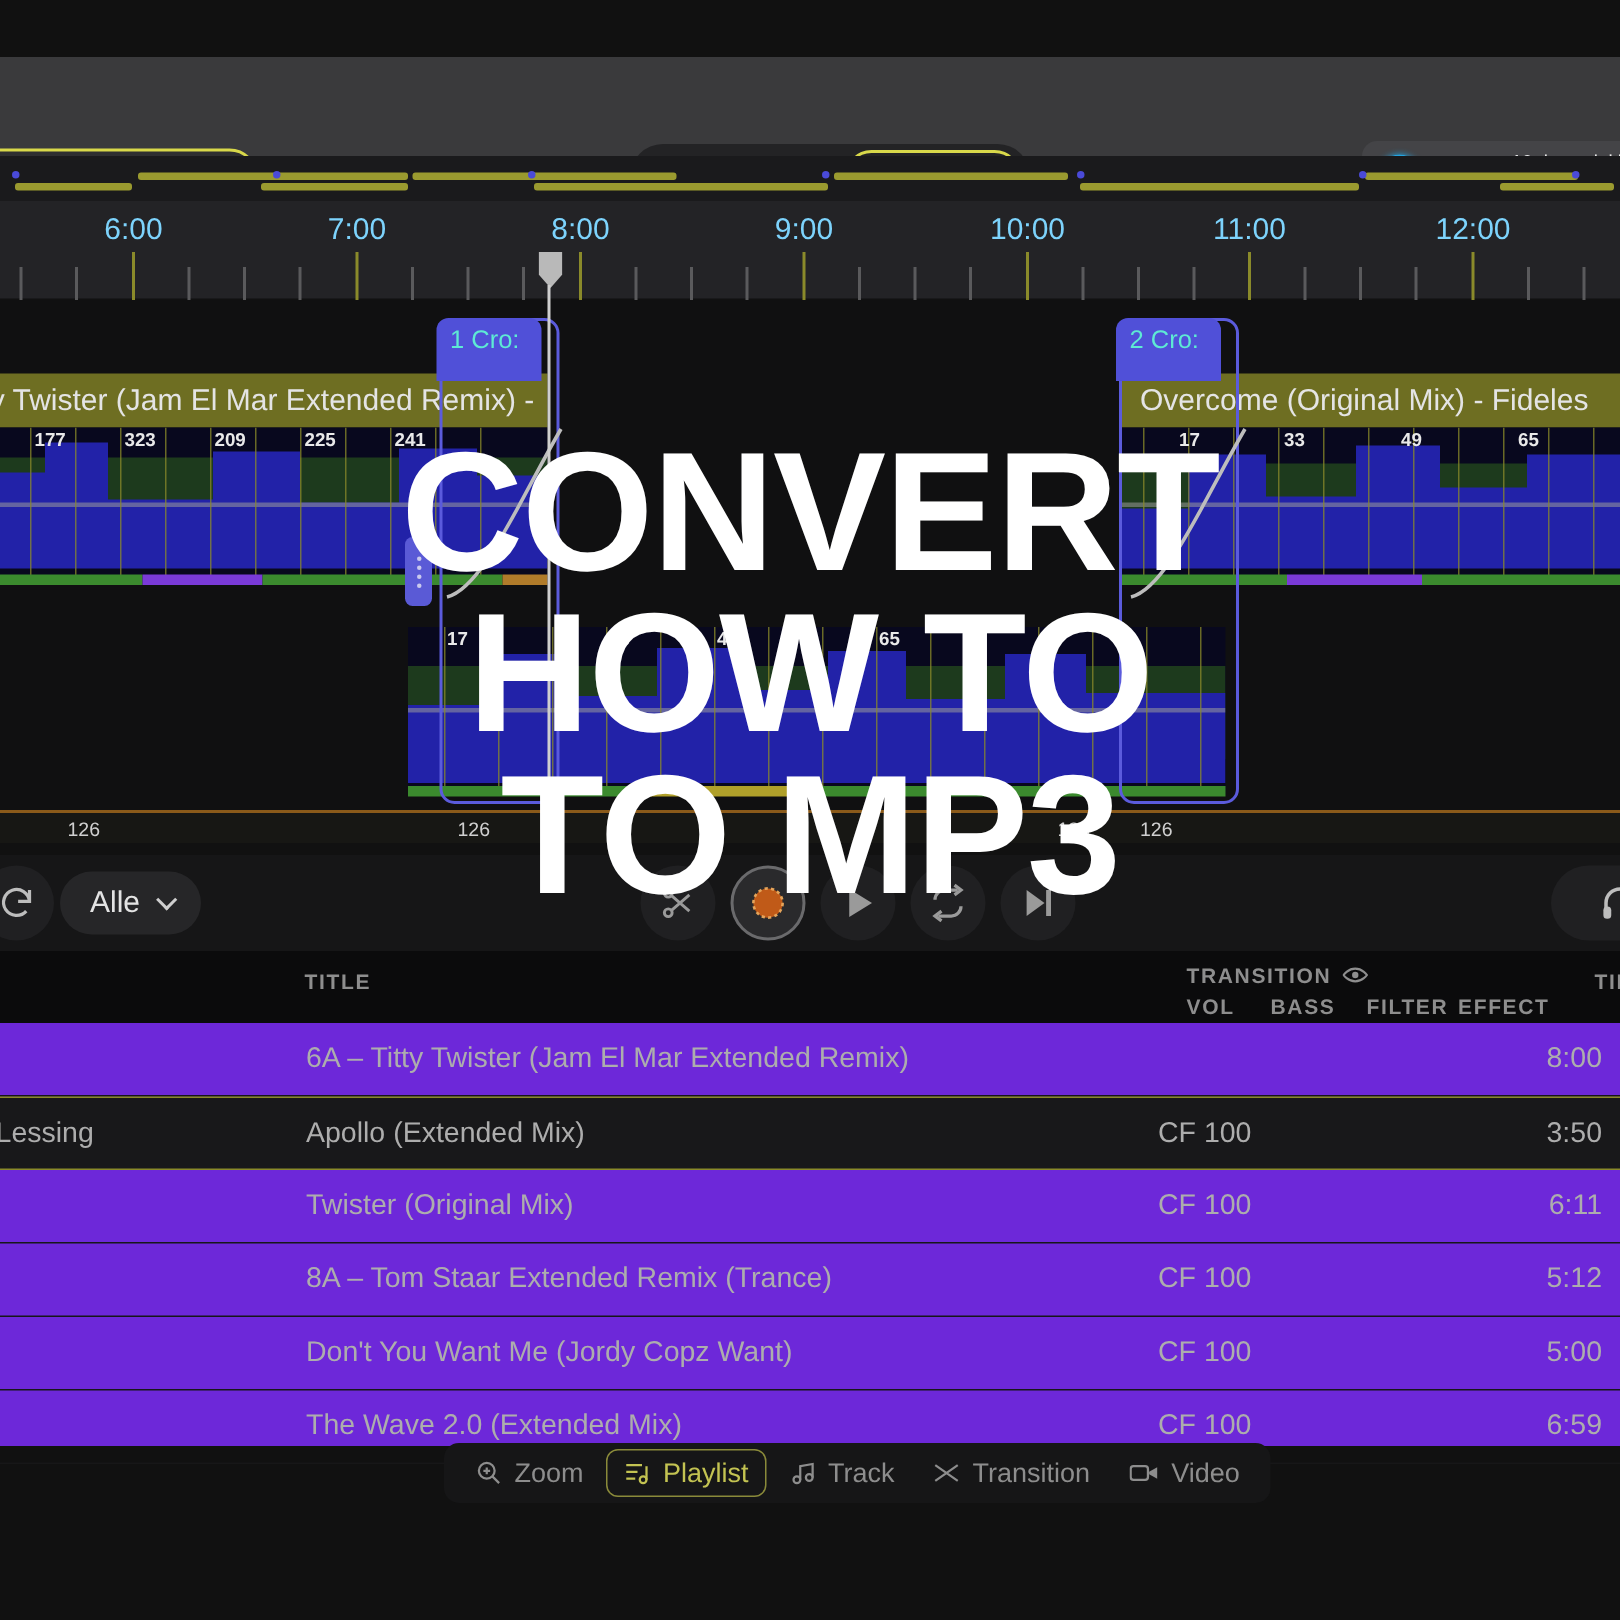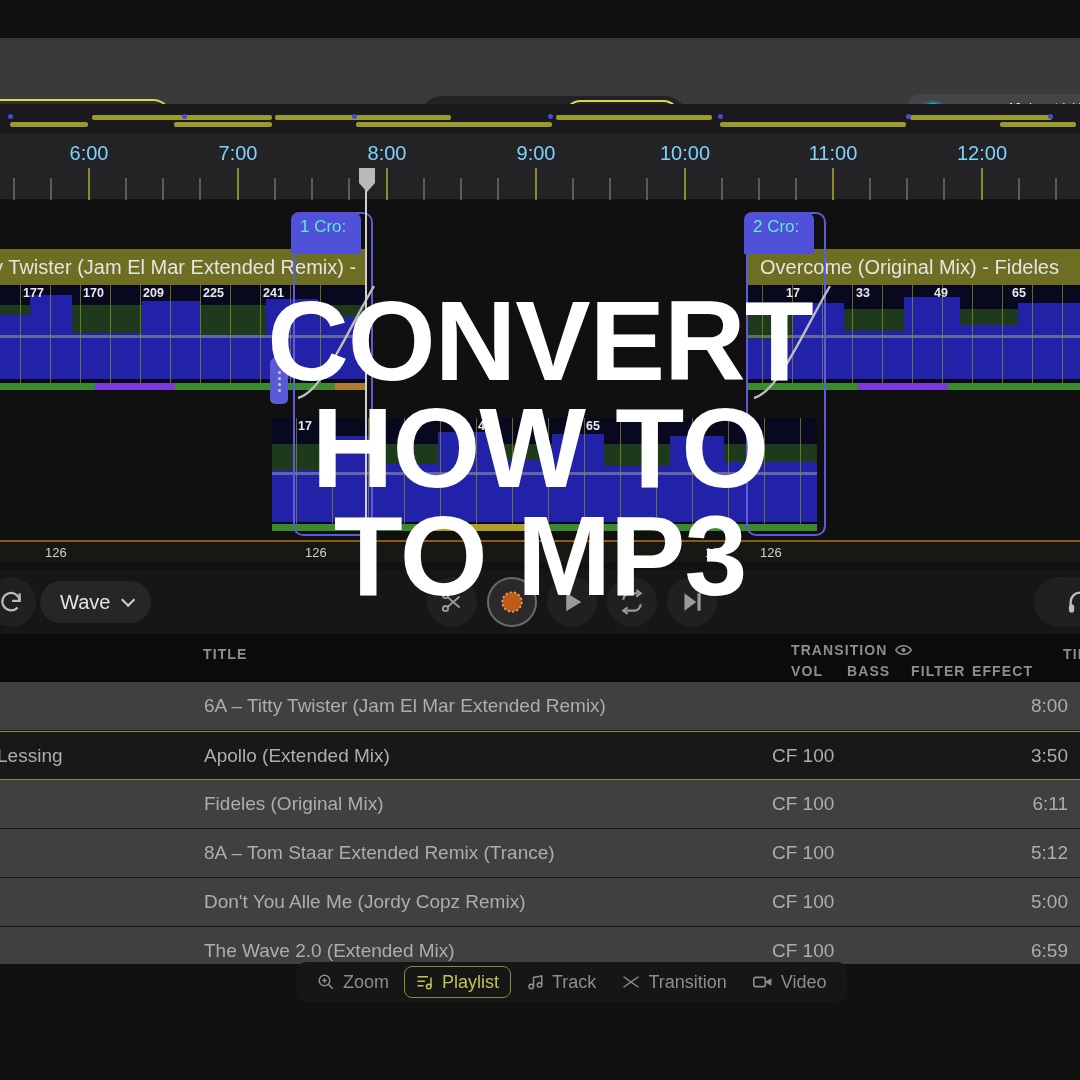--- a/index.html
+++ b/index.html
@@ -80,21 +80,21 @@
 
   
   .transport { position:absolute; left:0; top:570px; width:1080px; height:64px; background:#161617;
     display:flex; align-items:center; }
   .tbtn { width:50px; height:50px; border-radius:50%; background:#202022; display:flex;
     align-items:center; justify-content:center; flex:none; }
   .pill { height:42px; padding:0 20px; border-radius:21px; background:#262628; display:flex;
     align-items:center; gap:11px; color:#e3e3e3; font-size:20px; }
 
   
-  .table { position:absolute; left:0; top:634px; width:1080px; height:330px; background:#404040; }
+  .table { position:absolute; left:0; top:634px; width:1080px; height:330px; background:#6d28d9; }
   .thead { position:relative; height:48px; background:#0b0b0c; }
   .th { position:absolute; color:#8e8e8e; font-size:14px; font-weight:bold; letter-spacing:1.1px; }
   .trow { position:relative; height:49px; border-bottom:1px solid #171718; }
   .trow.hl { background:#18181a; border-top:1.6px solid #8a8a2a; border-bottom:1.6px solid #8a8a2a; }
   .cell { position:absolute; top:50%; transform:translateY(-50%); color:#adadad; font-size:19px; white-space:nowrap; }
   .c-art { left:-60px; } .c-ttl { left:204px; } .c-cf { left:772px;text-align:center; } .c-time { right:12px; }
 
   
   .bottombar { position:absolute; left:296px; top:962px; height:40px; background:#161617; border-radius:10px;
     display:flex; align-items:center; padding:0 10px; gap:4px; z-index:30; }
@@ -229,21 +229,21 @@
         <div class="bt" style="left:110px"></div>
       <div class="bt" style="left:140px"></div>
         <div class="bt" style="left:170px"></div>
       <div class="bt" style="left:200px"></div>
         <div class="bt" style="left:230px"></div>
       <div class="bt" style="left:260px"></div>
         <div class="bt" style="left:290px"></div>
       <div class="bt" style="left:320px"></div>
         <div class="bt" style="left:350px"></div>
       <div class="bn" style="left:53px">177</div>
-      <div class="bn" style="left:113px">170</div>
+      <div class="bn" style="left:113px">323</div>
       <div class="bn" style="left:173px">209</div>
       <div class="bn" style="left:233px">225</div>
       <div class="bn" style="left:293px">241</div>
     </div>
     <div class="energy" style="left:-30px;top:183px;width:395px">
       <i style="left:0;width:125px;background:#3b8a2e"></i>
       <i style="left:125px;width:80px;background:#7a3ad8"></i>
       <i style="left:205px;width:160px;background:#3b8a2e"></i>
       <i style="left:365px;width:30px;background:#b07b2a"></i>
     </div>
@@ -347,21 +347,21 @@
   </div>
 
   <div class="transport">
     <div class="tbtn" style="position:absolute;left:-14px">
       <svg width="26" height="26" viewBox="0 0 24 24">
         <path d="M20 11a8 8 0 1 0-2 6" stroke="#bdbdbd" stroke-width="2" fill="none"></path>
         <path d="M20 4v7h-7" stroke="#bdbdbd" stroke-width="2" fill="none"></path>
       </svg>
     </div>
     <div class="pill" style="position:absolute;left:40px">
-      <span>Wave</span>
+      <span>Alle</span>
       <span class="chev" style="width:10px;height:10px;transform:rotate(45deg) translateY(-3px)"></span>
     </div>
 
     <div class="tbtn" style="position:absolute;left:427px">
       <svg width="26" height="26" viewBox="0 0 24 24">
         <circle cx="6" cy="6" r="2.4" stroke="#9a9a9a" stroke-width="1.8" fill="none"></circle>
         <circle cx="6" cy="18" r="2.4" stroke="#9a9a9a" stroke-width="1.8" fill="none"></circle>
         <path d="M8 7.5L19 17M8 16.5L19 7" stroke="#9a9a9a" stroke-width="1.8"></path>
       </svg>
     </div>
@@ -421,33 +421,33 @@
       <div class="cell c-time">8:00</div>
     </div>
     <div class="trow hl">
       <div class="cell c-art">aurice Lessing</div>
       <div class="cell c-ttl">Apollo (Extended Mix)</div>
       <div class="cell c-cf">CF 100</div>
       <div class="cell c-time">3:50</div>
     </div>
     <div class="trow">
       <div class="cell c-art"></div>
-      <div class="cell c-ttl">Fideles (Original Mix)</div>
+      <div class="cell c-ttl">Twister (Original Mix)</div>
       <div class="cell c-cf">CF 100</div>
       <div class="cell c-time">6:11</div>
     </div>
     <div class="trow">
 
       <div class="cell c-ttl">8A – Tom Staar Extended Remix (Trance)</div>
       <div class="cell c-cf">CF 100</div>
       <div class="cell c-time">5:12</div>
     </div>
     <div class="trow">
 
-      <div class="cell c-ttl">Don't You Alle Me (Jordy Copz Remix)</div>
+      <div class="cell c-ttl">Don't You Want Me (Jordy Copz Want)</div>
       <div class="cell c-cf">CF 100</div>
       <div class="cell c-time">5:00</div>
     </div>
     <div class="trow">
       <div class="cell c-art"></div>
       <div class="cell c-ttl">The Wave 2.0 (Extended Mix)</div>
       <div class="cell c-cf">CF 100</div>
       <div class="cell c-time">6:59</div>
     </div>
   </div>

